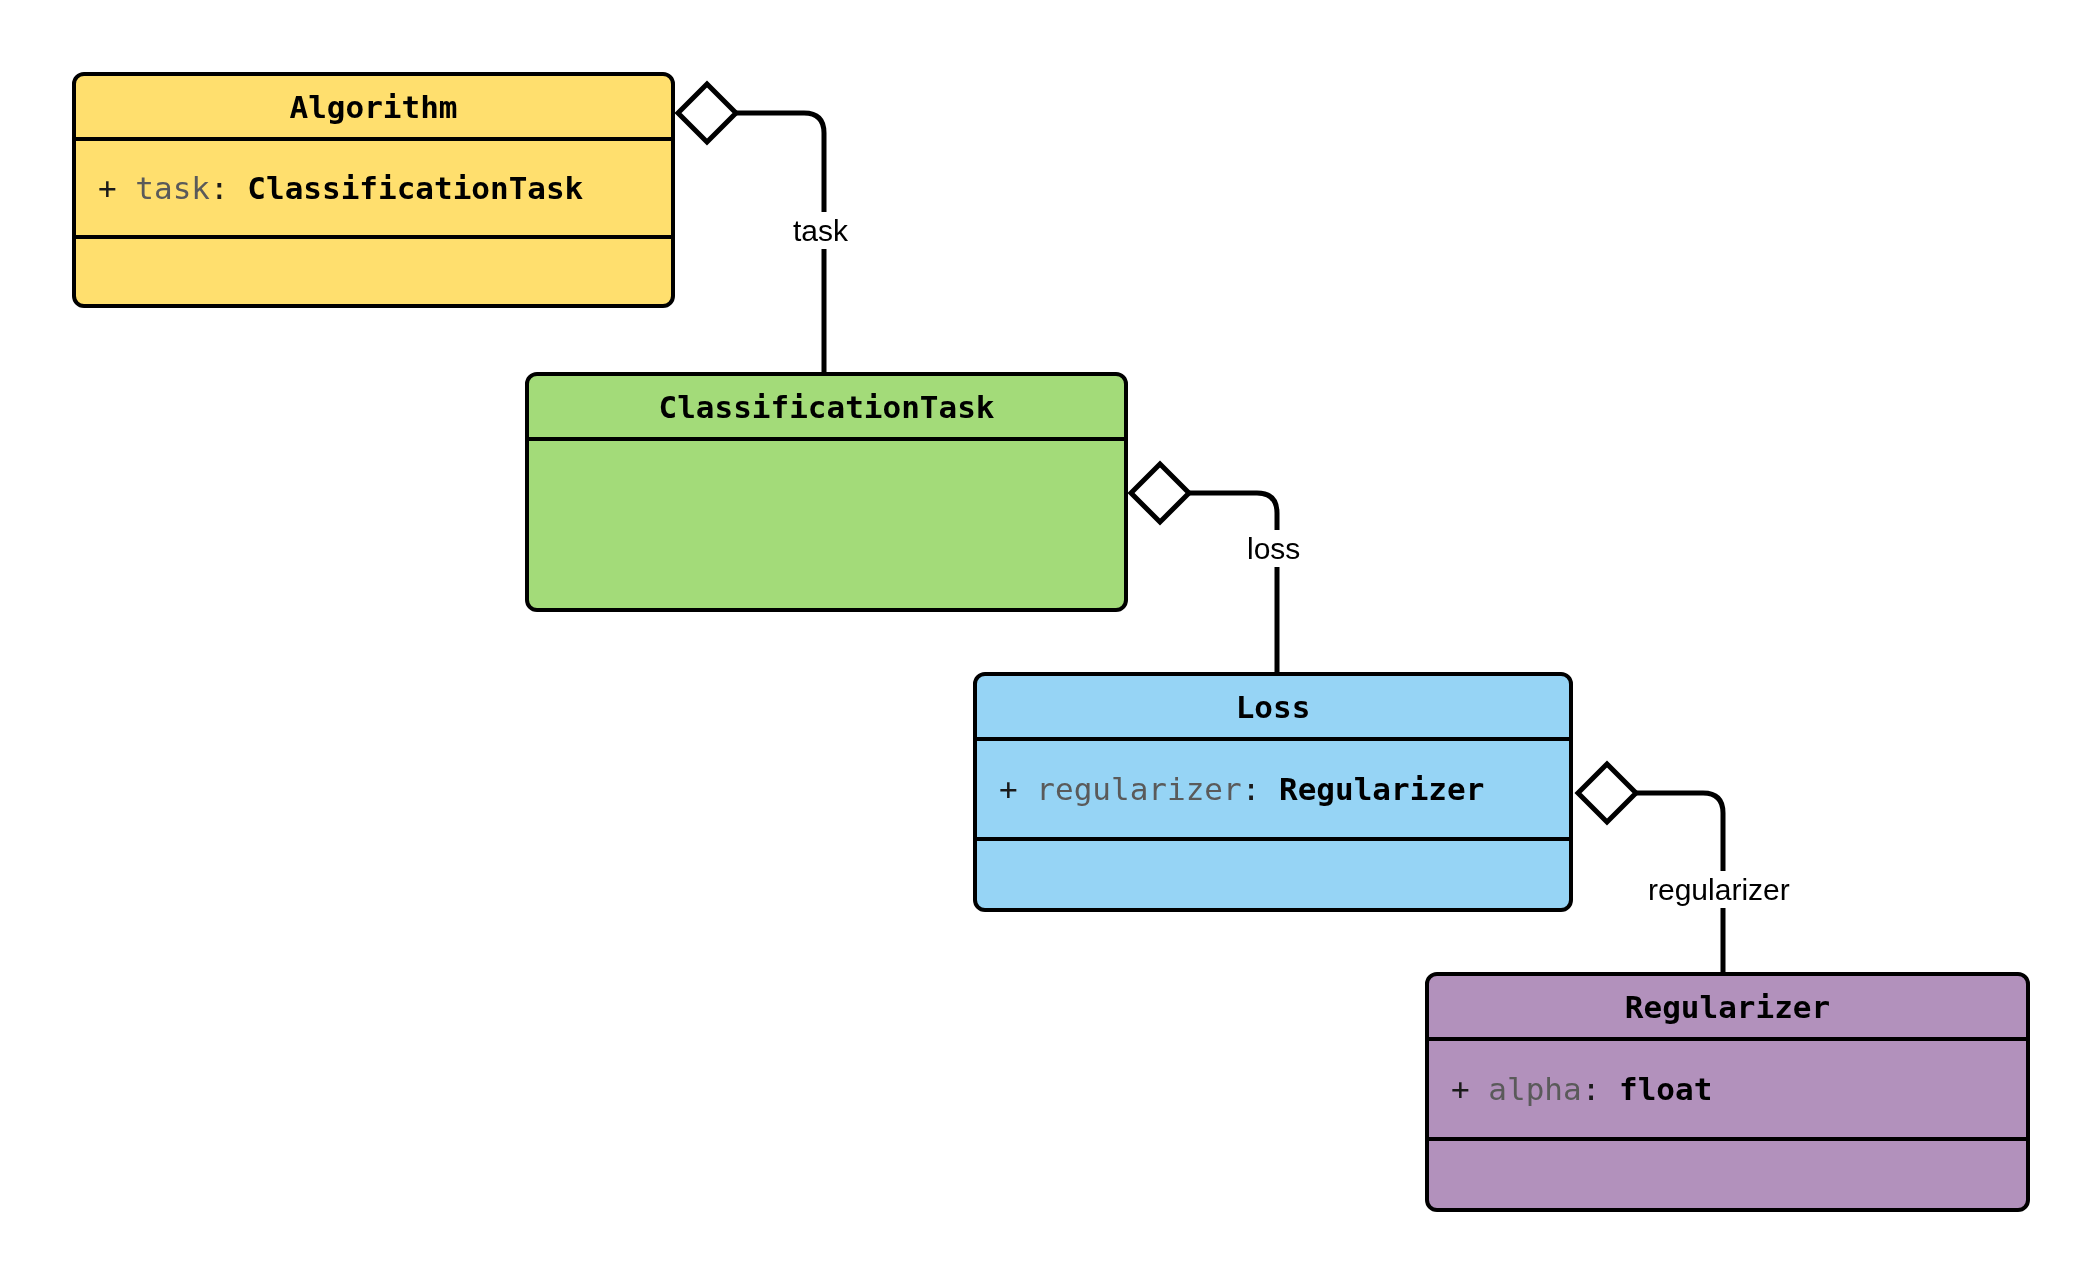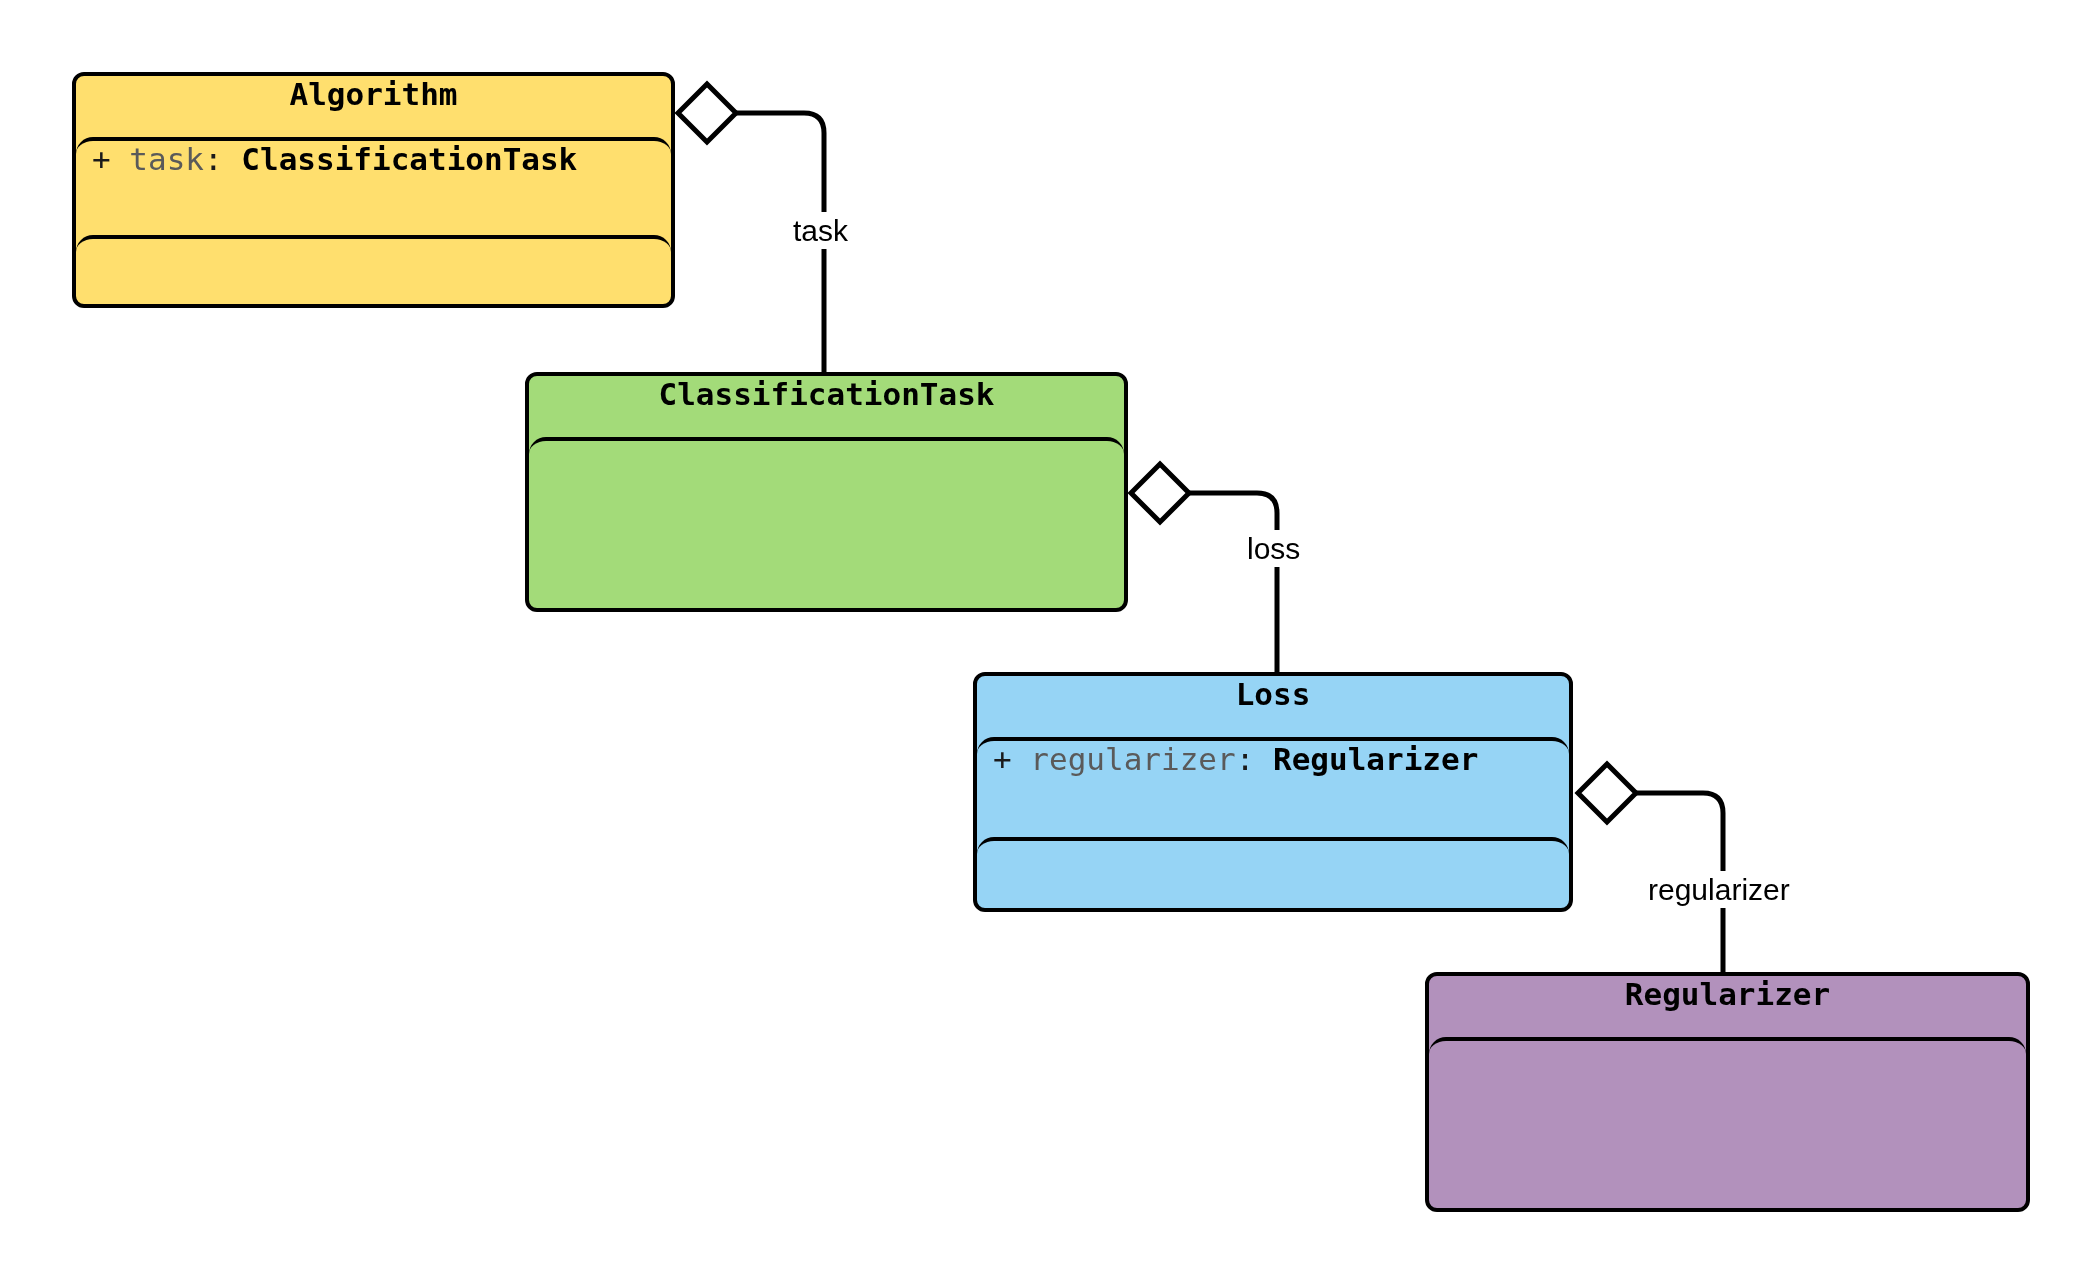--- a/index.html
+++ b/index.html
@@ -28,29 +28,28 @@
   .uml-class {
     position: absolute;
     box-sizing: border-box;
     border: 4px solid #000000;
     border-radius: 12px;
     overflow: hidden;
   }
   .compartment {
     box-sizing: border-box;
     display: flex;
-    align-items: flex-start;
-    border-radius: 17px;
+    align-items: center;
   }
   .compartment.title-row {
     justify-content: center;
   }
   .compartment.attr-row {
     justify-content: flex-start;
-    padding-left: 16px;
+    padding-left: 22px;
     border-top: 4px solid #000000;
   }
   .compartment.method-row {
     border-top: 4px solid #000000;
   }
   .class-title {
     font-family: "DejaVu Sans Mono", "Liberation Mono", monospace;
     font-weight: bold;
     font-size: 31px;
     color: #000000;
@@ -141,20 +140,25 @@
         <span class="attr-vis">+</span><span>&nbsp;</span><span class="attr-name">regularizer</span><span class="attr-colon">:</span><span>&nbsp;</span><span class="attr-type">Regularizer</span>
       </span>
     </div>
     <div class="compartment method-row" style="height:71px;"></div>
   </div>
 
   <div class="uml-class" style="left:1425px; top:972px; width:605px; height:240px; background:#B291BC;">
     <div class="compartment title-row" style="height:61px;">
       <span class="class-title">Regularizer</span>
     </div>
+    <div class="compartment attr-row" style="height:100px;">
+      <span class="attr-text">
+        <span class="attr-vis">+</span><span>&nbsp;</span><span class="attr-name">alpha</span><span class="attr-colon">:</span><span>&nbsp;</span><span class="attr-type">float</span>
+      </span>
+    </div>
     <div class="compartment method-row" style="height:71px;"></div>
   </div>
 
   <div class="edge-label" style="left:788px; top:212px;">task</div>
 
   <div class="edge-label" style="left:1242px; top:530px;">loss</div>
 
   <div class="edge-label" style="left:1643px; top:871px;">regularizer</div>
 
 </div>

